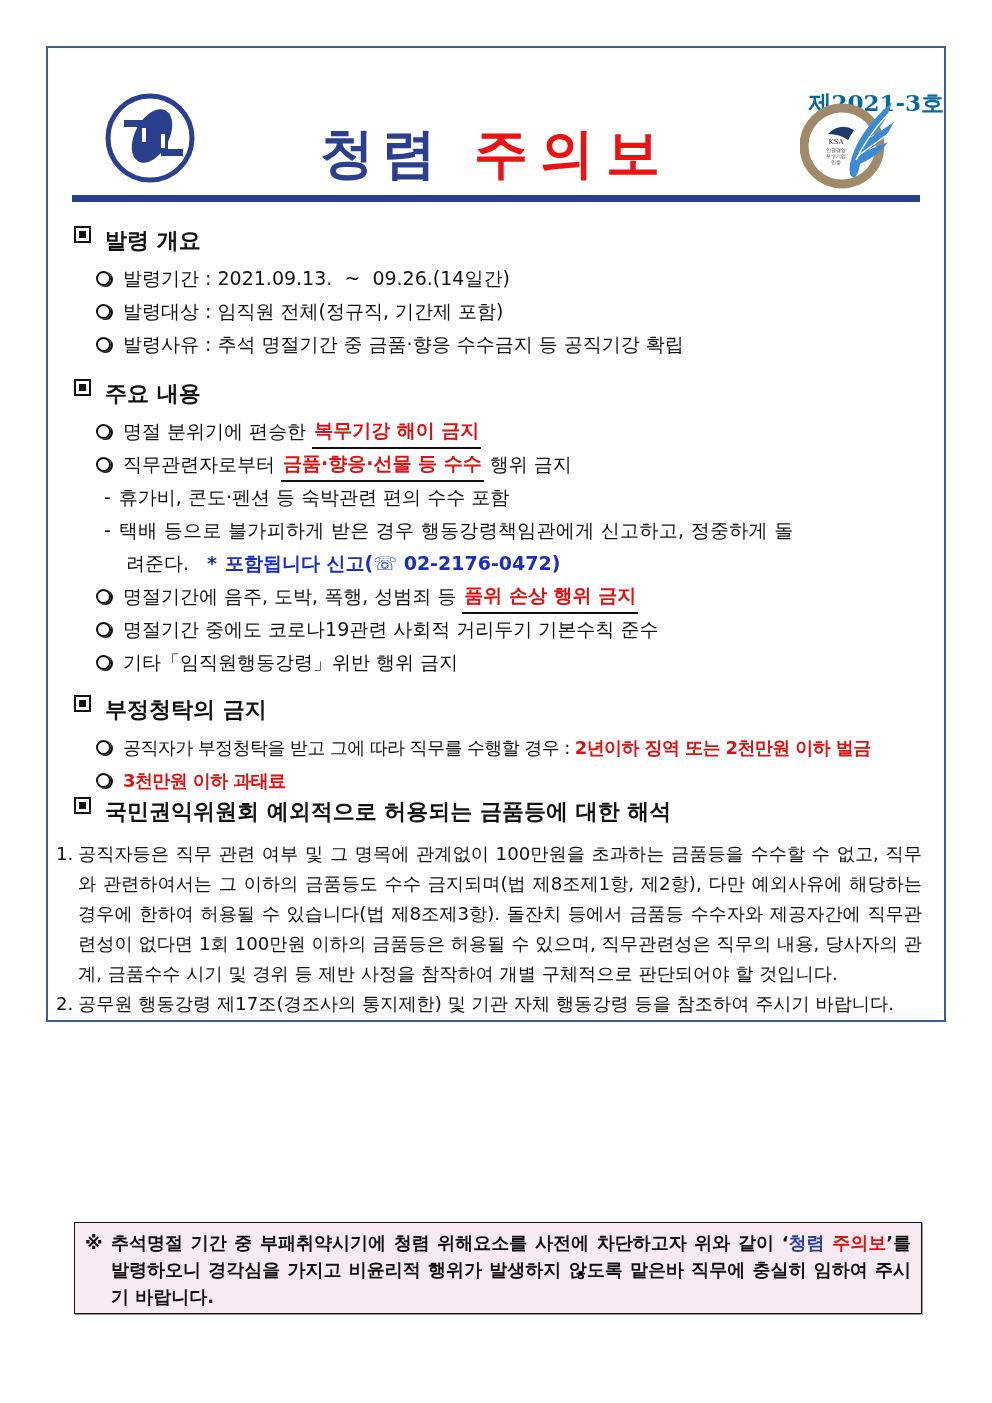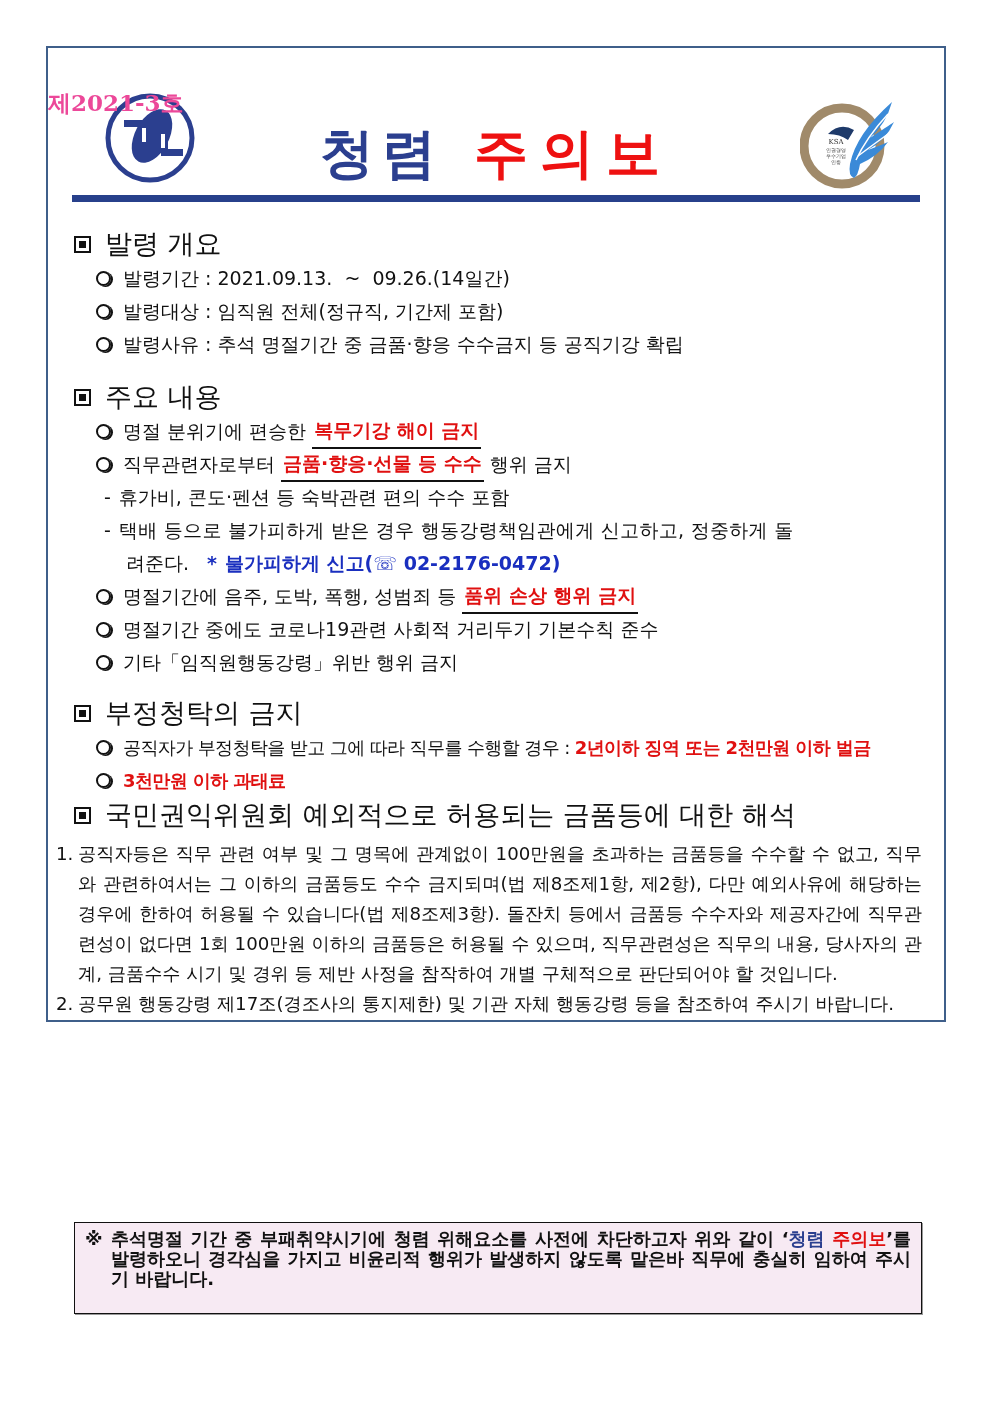--- a/index.html
+++ b/index.html
@@ -13,38 +13,38 @@
 
   
   .header { position: absolute; left: 0; top: 0; width: 100%; height: 160px; }
   .logo-left {
     position: absolute; left: 56px; top: 44px; width: 92px; height: 92px;
   }
   .logo-right {
     position: absolute; left: 752px; top: 46px; width: 100px; height: 100px;
   }
   .issue-no {
-    position: absolute; left: 0; right: 0; top: 40px; text-align: left;
-    font-family: "DejaVu Serif", "Liberation Serif", serif; font-size: 23px; font-weight: bold; color: #ec4899;
+    position: absolute; left: 0; right: 0; top: 40px; text-align: right;
+    font-family: "DejaVu Serif", "Liberation Serif", serif; font-size: 23px; font-weight: bold; color: #0369a1;
     letter-spacing: 0px;
   }
   .main-title {
     position: absolute; left: 0; right: 0; top: 70px; text-align: center;
     font-family: "DejaVu Serif", "Liberation Serif", serif; font-size: 54px; font-weight: bold; letter-spacing: 8px;
   }
   .main-title .t1 { color: #2b3f8f; }
   .main-title .t2 { color: #ee1111; margin-left: 30px; letter-spacing: 12px; }
   .header-bar {
     position: absolute; left: 24px; top: 147px; width: 848px; height: 7px; background: #27408b;
   }
 
   
   .content { position: absolute; left: 26px; top: 178px; width: 850px; }
   .section-title {
-    font-size: 27px; font-weight: normal; color: #111; display: flex; align-items: center; height: 36px;
+    font-size: 22px; font-weight: bold; color: #111; display: flex; align-items: flex-start; height: 36px;
   }
   .sq-icon {
     display: inline-block; width: 17px; height: 17px; border: 2px solid #111; position: relative; margin-right: 14px;
   }
   .sq-icon::after {
     content: ""; position: absolute; left: 3px; top: 3px; width: 7px; height: 7px; background: #111;
   }
   .item {
     font-size: 19px; line-height: 33px; height: 33px; display: flex; align-items: center; white-space: nowrap;
   }
@@ -69,21 +69,21 @@
 
   .para { font-size: 18.2px; line-height: 30px; text-align: justify; padding-left: 0; }
   .para-block { padding-left: 22px; text-indent: -22px; margin-left: 0; }
 
   .notice-box {
     position: absolute; left: 26px; top: 1174px; width: 848px; height: 92px;
     background: #f7eaf3; border: 1.5px solid #111; box-shadow: 1px 1px 0 #999;
     padding: 6px 10px 0 10px;
   }
   .notice-text {
-    font-size: 18px; font-weight: bold; line-height: 20px; text-align: justify;
+    font-size: 18px; font-weight: bold; line-height: 27px; text-align: justify;
     padding-left: 26px; text-indent: -26px;
   }
   .notice-text .blue { color: #2b3f8f; }
   .notice-text .red { color: #e01010; }
 </style>
 </head>
 <body>
 
 <div class="page-frame">
 
@@ -173,21 +173,21 @@
       </div>
       <div class="item dash" style="justify-content:space-between; width:850px;">
         <span style="display:flex">
           <span class="dash-mark">-</span>
           <span style="letter-spacing:0.3px">택배 등으로 불가피하게 받은 경우 행동강령책임관에게 신고하고, 정중하게 돌</span>
         </span>
       </div>
       <div class="item wrap-line">
         <span>려준다.</span>
         <span class="blue-b" style="margin-left:18px;">*</span>
-        <span class="blue-b" style="margin-left:8px;">불가피하게 신고(</span>
+        <span class="blue-b" style="margin-left:8px;">포함됩니다 신고(</span>
           <span class="blue-b" style="font-weight:normal">☏</span>
           <span class="blue-b" style="white-space:pre"> 02-2176-0472)</span>
       </div>
       <div class="item circ">
         <span class="circ-icon"></span>
         <span style="white-space:pre">명절기간에 음주, 도박, 폭행, 성범죄 등 </span>
           <span class="red-u">품위 손상 행위 금지</span>
       </div>
       <div class="item circ">
         <span class="circ-icon"></span>

